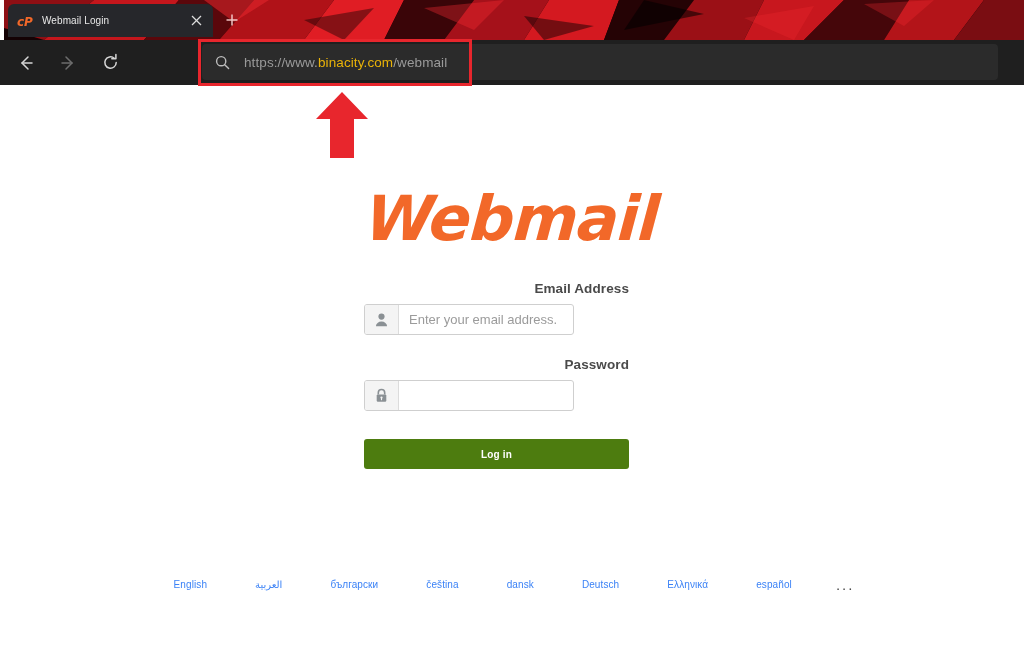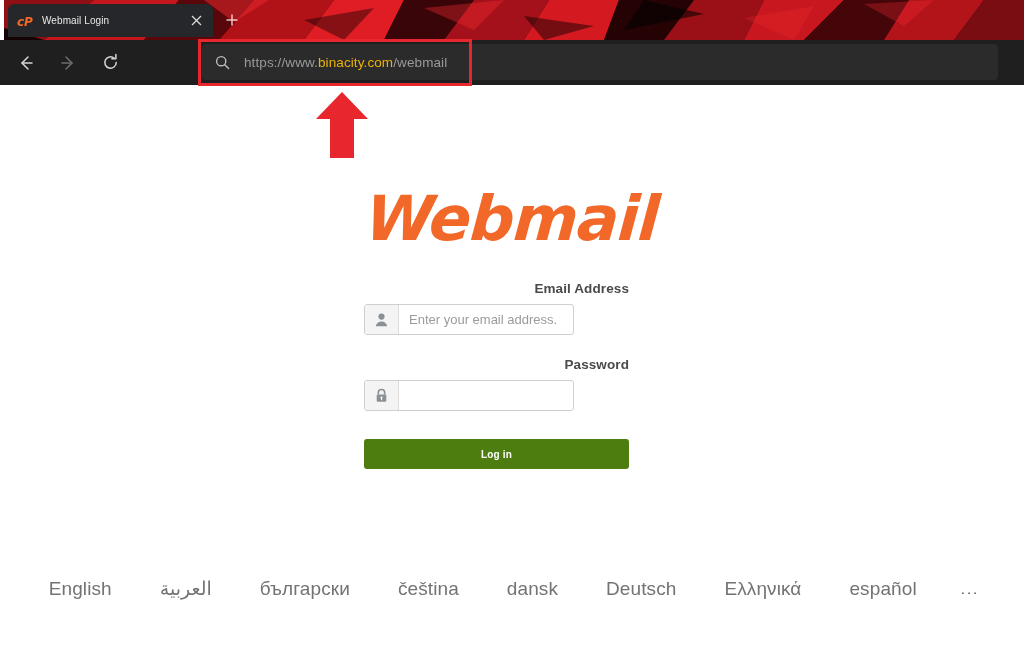--- a/index.html
+++ b/index.html
@@ -244,22 +244,22 @@
   .lang-bar {
     position: absolute;
     top: 492px; left: 0;
     width: 1024px;
     display: flex;
     justify-content: center;
     align-items: center;
     gap: 0px;
   }
   .lang-link {
-    color: #737373;
-    font-size: 19px;
+    color: #3b82f6;
+    font-size: 10px;
     text-decoration: none;
     padding: 0 24px;
     white-space: nowrap;
     cursor: pointer;
     letter-spacing: .1px;
     text-align: right;
   }
   .lang-more {
     color: #4a4a4a;
     font-size: 15px;

